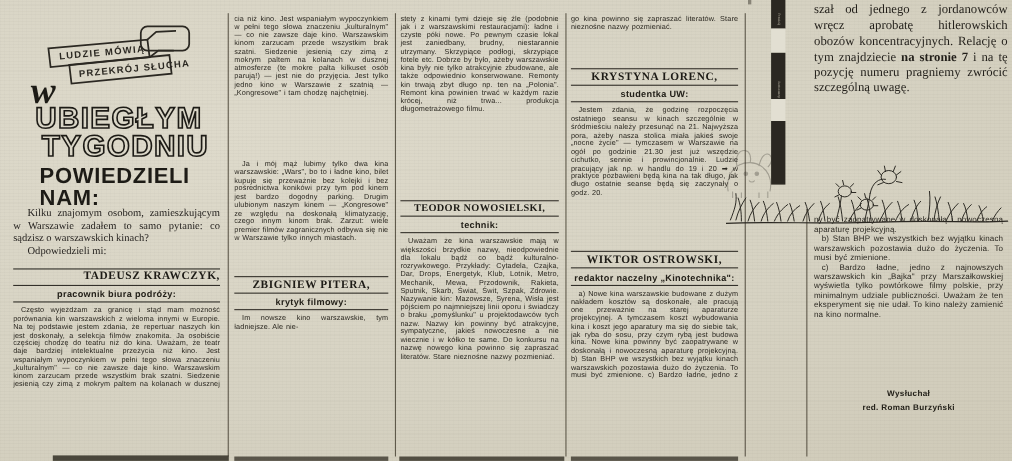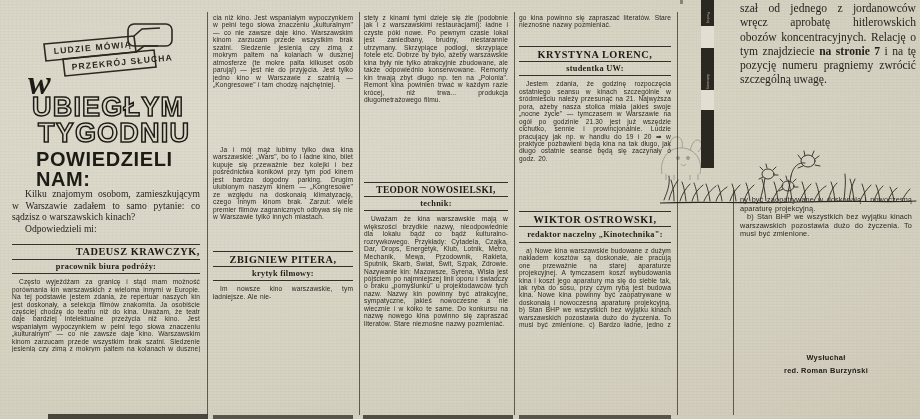--- a/index.html
+++ b/index.html
@@ -63,21 +63,21 @@
     letter-spacing:.55px;
     color:#1d1b16;
     text-align:center;
     border-top:1px solid #33302a;
     border-bottom:1px solid #33302a;
     padding:1.6px 0 1.2px 0;
     margin:5px 0 0 0;
     white-space:nowrap;
   }
   .role-hd{
-    font-family:Liberation Serif, serif;
+    font-family:Liberation Sans, sans-serif;
     font-weight:bold;
     font-size:8.3px;
     letter-spacing:.3px;
     color:#232019;
     text-align:center;
     border-bottom:1px solid #33302a;
     padding:2.4px 0 2.2px 0;
     margin:0 0 4px 0;
     white-space:nowrap;
   }
@@ -177,38 +177,39 @@
     <div class="role-hd">technik:</div>
     <div class="body-txt" style="height:166px;overflow:hidden;">
       <p>Uważam że kina warszawskie mają w większości brzydkie nazwy, nieodpowiednie dla lokalu bądź co bądź kulturalno-rozrywkowego. Przykłady: Cytadela, Czajka, Dar, Drops, Energetyk, Klub, Lotnik, Metro, Mechanik, Mewa, Przodownik, Rakieta, Sputnik, Skarb, Świat, Świt, Szpak, Zdrowie. Nazywanie kin: Mazowsze, Syrena, Wisła jest pójściem po najmniejszej linii oporu i świadczy o braku „pomyślunku" u projektodawców tych nazw. Nazwy kin powinny być atrakcyjne, sympatyczne, jakieś nowoczesne a nie wiecznie i w kółko te same. Do konkursu na nazwę nowego kina powinno się zapraszać literatów. Stare nieznośne nazwy pozmieniać.</p>
     </div>
   </div>
 
   <div class="col" style="left:519px;width:152px;">
     <div class="body-txt" style="margin-top:14px;height:26px;overflow:hidden;">
       <p class="noind">go kina powinno się zapraszać literatów. Stare nieznośne nazwy pozmieniać.</p>
     </div>
-    <div class="name-hd" style="margin-top:6px;">KRYSTYNA LORENC,</div>
+    <div class="name-hd" style="margin-top:22px;">KRYSTYNA LORENC,</div>
     <div class="role-hd">studentka UW:</div>
     <div class="body-txt" style="height:126px;overflow:hidden;">
       <p>Jestem zdania, że godzinę rozpoczęcia ostatniego seansu w kinach szczególnie w śródmieściu należy przesunąć na 21. Najwyższa pora, ażeby nasza stolica miała jakieś swoje „nocne życie" — tymczasem w Warszawie na ogół po godzinie 21.30 jest już wszędzie cichutko, sennie i prowincjonalnie. Ludzie pracujący jak np. w handlu do 19 i 20 ➡ w praktyce pozbawieni będą kina na tak długo, jak długo ostatnie seanse będą się zaczynały o godz. 20.</p>
     </div>
     <div class="name-hd">WIKTOR OSTROWSKI,</div>
     <div class="role-hd two">redaktor naczelny „Kinotechnika":</div>
     <div class="body-txt" style="height:82px;overflow:hidden;">
       <p>a) Nowe kina warszawskie budowane z dużym nakładem kosztów są doskonałe, ale pracują one przeważnie na starej aparaturze projekcyjnej. A tymczasem koszt wybudowania kina i koszt jego aparatury ma się do siebie tak, jak ryba do sosu, przy czym rybą jest budowa kina. Nowe kina powinny być zaopatrywane w doskonałą i nowoczesną aparaturę projekcyjną.
 b) Stan BHP we wszystkich bez wyjątku kinach warszawskich pozostawia dużo do życzenia. To musi być zmienione.
 c) Bardzo ładne, jedno z najnowszych warszawskich kin „Bajka" przy Marszałkowskiej wyświetla tylko powtórkowe filmy polskie, przy minimalnym udziale publiczności. Uważam że ten eksperyment się nie udał. To kino należy zamienić na kino normalne.</p>
     </div>
   </div>
 
   <div class="col" style="left:740px;width:172px;top:196px;">
     <div class="body-txt" style="font-size:7.3px;line-height:8.6px;height:150px;overflow:hidden;">
       <p class="noind">ny być zaopatrywane w doskonałą i nowoczesną aparaturę projekcyjną.</p>
       <p>b) Stan BHP we wszystkich bez wyjątku kinach warszawskich pozostawia dużo do życzenia. To musi być zmienione.</p>
+      <p>c) Bardzo ładne, jedno z najnowszych warszawskich kin „Bajka" przy Marszałkowskiej wyświetla tylko powtórkowe filmy polskie, przy minimalnym udziale publiczności. Uważam że ten eksperyment się nie udał. To kino należy zamienić na kino normalne.</p>
     </div>
     <div class="sig" style="margin-top:7px;">Wysłuchał</div>
     <div class="sig" style="margin-top:4px;">red. Roman Burzyński</div>
   </div>
 
   <div style="position:absolute;left:740px;top:2px;width:176px;height:138px;overflow:hidden;">
     <div style="font-family:'Liberation Serif',serif;font-size:11.6px;line-height:14.3px;text-align:justify;color:#221f1a;">
       <span>szał od jednego z jordanowców wręcz aprobatę hitlerowskich obozów koncentracyjnych. Relację o tym znajdziecie </span><b>na</b> <b>stronie 7</b><span> i na tę pozycję numeru pragniemy zwrócić szczególną uwagę.</span>
     </div>
   </div>

